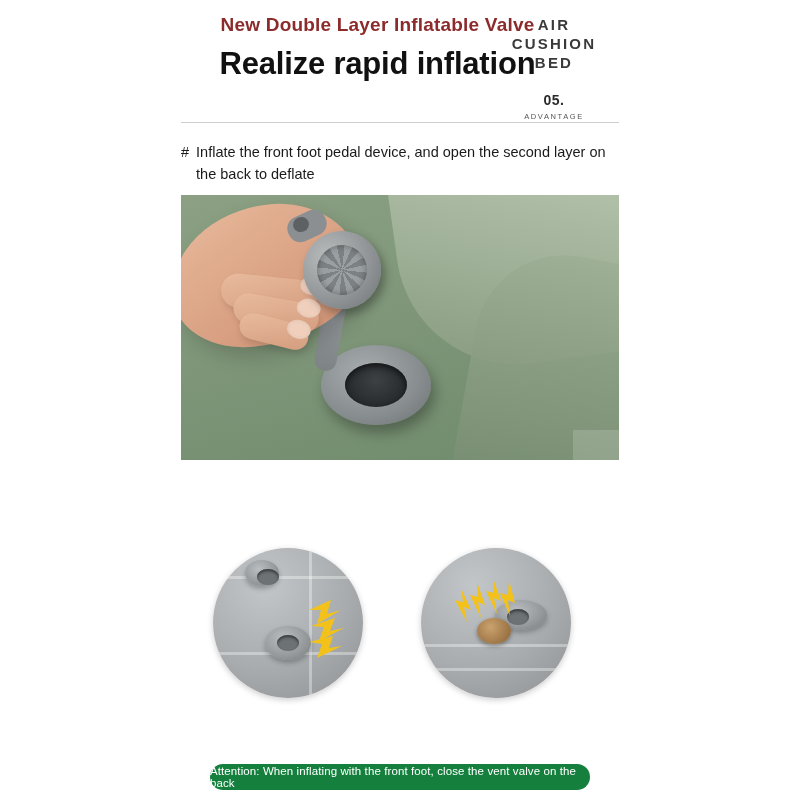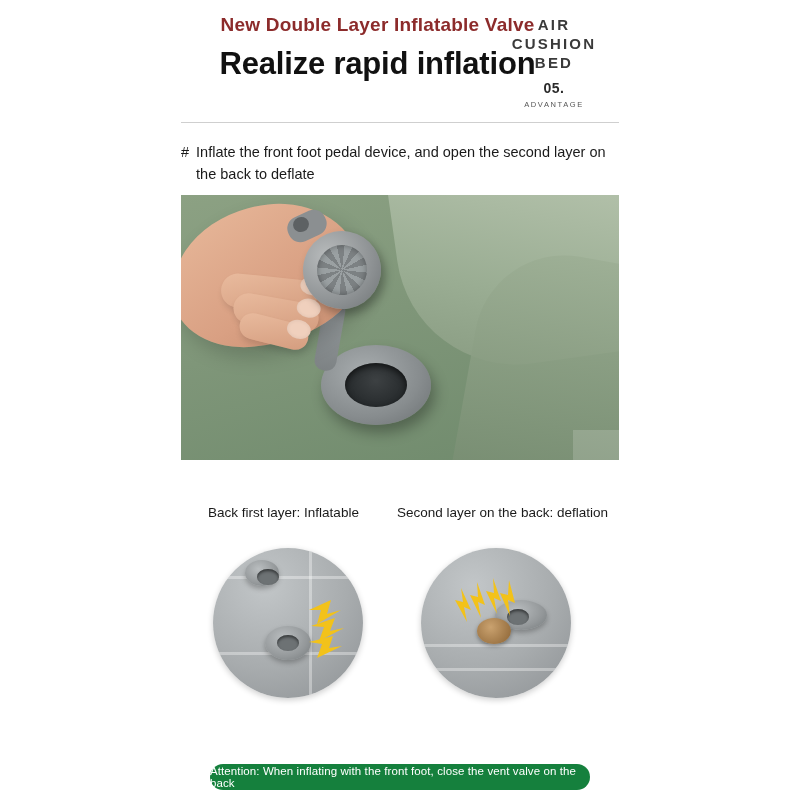--- a/index.html
+++ b/index.html
@@ -56,21 +56,21 @@
   }
   .badge .b-line {
     font-size: 15px;
     letter-spacing: 2.2px;
     font-weight: 700;
     color: #3a3a3a;
   }
   .badge .b-num {
     font-size: 14px;
     font-weight: 700;
-    margin-top: 8px;
+    margin-top: 20px;
     letter-spacing: .5px;
   }
   .badge .b-adv {
     font-size: 7.5px;
     letter-spacing: 1.6px;
     margin-top: 2px;
     color: #555;
   }
 
   .divider {
@@ -359,24 +359,20 @@
       <div class="nail n1"></div>
       <div class="nail n2"></div>
       <div class="nail n3"></div>
     </div>
 
     <div class="valve-cap"></div>
     <div class="cap-tab"></div>
     <div class="cap-hole"></div>
   </div>
 
-  <div class="cap-row">
-    <div class="cap-left">Back first layer: Inflatable</div>
-    <div class="cap-right">Second layer on the back: deflation</div>
-  </div>
 
   <div class="circles">
 
     <div class="circ left">
       <div class="seam" style="left:0;top:28px;width:150px;height:3px;"></div>
       <div class="seam" style="left:0;top:104px;width:150px;height:3px;"></div>
       <div class="seam" style="left:96px;top:0;width:3px;height:150px;"></div>
       <div class="c-valve" style="left:32px;top:12px;width:34px;height:26px;"></div>
       <div class="c-valve" style="left:52px;top:78px;"></div>
       <svg width="150" height="150" style="position:absolute;left:0;top:0;">

